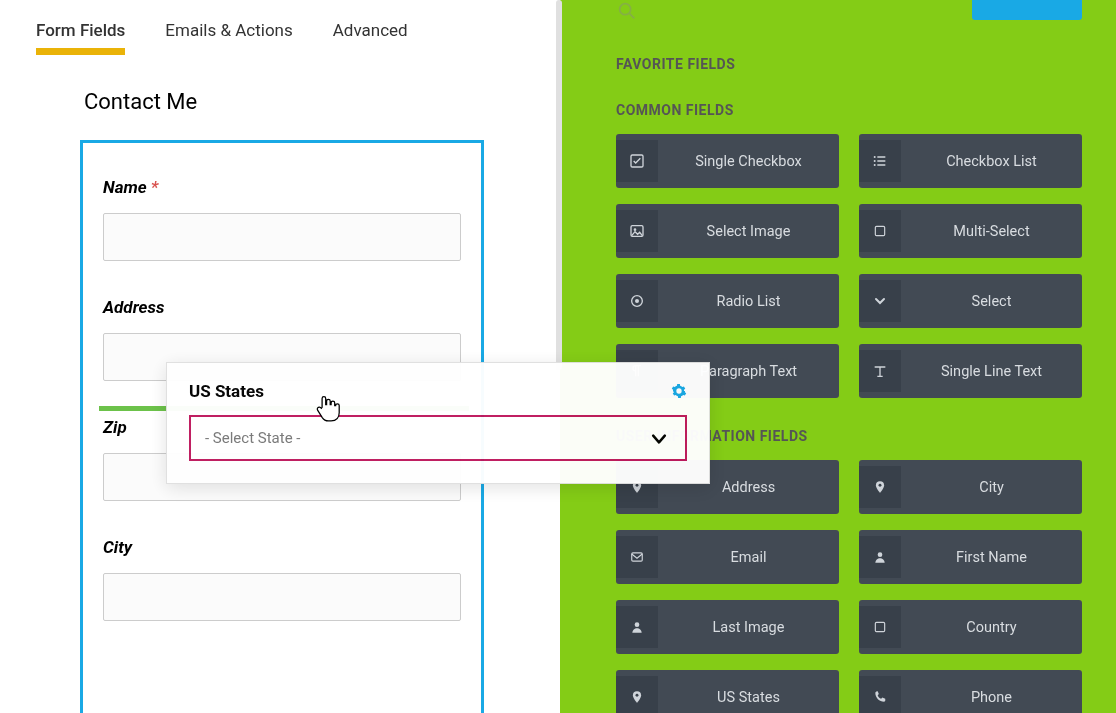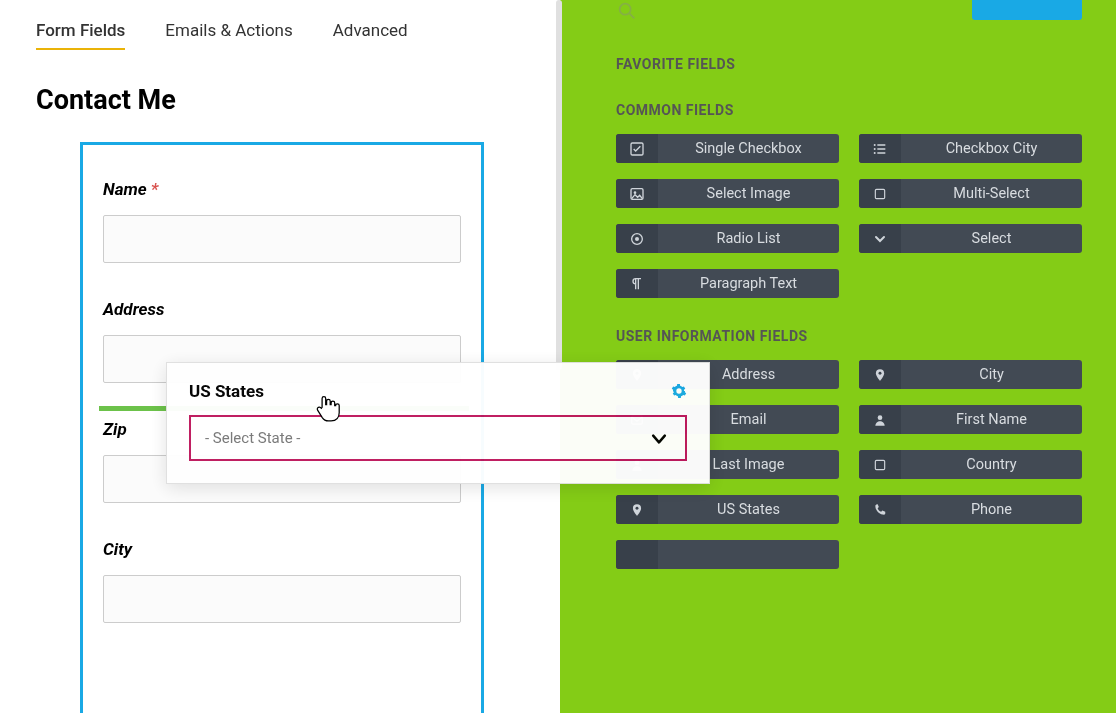--- a/index.html
+++ b/index.html
@@ -33,23 +33,23 @@
   }
 
   
   .tabs { display: flex; gap: 40px; margin-bottom: 34px; }
   .tab {
     font-size: 17px;
     color: #333;
     padding-bottom: 8px;
     cursor: pointer;
   }
-  .tab.active { border-bottom: 2px solid #eab308; font-weight: 500; }
-
-  h2.form-title { font-size: 27px; font-weight: 700; margin-bottom: 26px; }
+  .tab.active { border-bottom: 7px solid #eab308; font-weight: 500; }
+
+  h2.form-title { font-size: 22px; font-weight: 400; margin-bottom: 26px; margin-left: 48px; }
 
   
   .form-canvas {
     margin-left: 44px;
     width: 404px;
     border: 3px solid #19a9e5;
     padding: 34px 20px 60px 20px;
     position: relative;
   }
   .field-block { margin-bottom: 36px; }
@@ -125,21 +125,21 @@
     color: #555;
     letter-spacing: .5px;
     margin: 30px 0 16px 0;
   }
   .grid {
     display: grid;
     grid-template-columns: 223px 223px;
     gap: 16px 20px;
   }
   .chip {
-    height: 29px;
+    height: 54px;
     background: #424a54;
     color: #d8dce0;
     font-size: 14.5px;
     border-radius: 3px;
     display: flex;
     align-items: center;
     cursor: grab;
     overflow: hidden;
   }
   .chip .ic {
@@ -219,21 +219,21 @@
           <div class="ic">
             <svg width="16" height="16" viewBox="0 0 24 24">
               <line x1="8" y1="6" x2="20" y2="6" stroke="#cfd4da" stroke-width="2"></line>
               <line x1="8" y1="12" x2="20" y2="12" stroke="#cfd4da" stroke-width="2"></line>
               <line x1="8" y1="18" x2="20" y2="18" stroke="#cfd4da" stroke-width="2"></line>
               <circle cx="4" cy="6" r="1.5" fill="#cfd4da"></circle>
               <circle cx="4" cy="12" r="1.5" fill="#cfd4da"></circle>
               <circle cx="4" cy="18" r="1.5" fill="#cfd4da"></circle>
             </svg>
           </div>
-          <div class="lbl">Checkbox City</div>
+          <div class="lbl">Checkbox List</div>
         </div>
         <div class="chip">
           <div class="ic">
             <svg width="16" height="16" viewBox="0 0 24 24">
               <rect x="3" y="4" width="18" height="16" rx="2" fill="none" stroke="#cfd4da" stroke-width="2"></rect>
               <circle cx="9" cy="10" r="2" fill="#cfd4da"></circle>
               <path d="M4 19l5-6 4 4 3-3 4 5" fill="none" stroke="#cfd4da" stroke-width="2"></path>
             </svg>
           </div>
           <div class="lbl">Select Image</div>
@@ -263,20 +263,30 @@
           </div>
           <div class="lbl">Select</div>
         </div>
         <div class="chip">
           <div class="ic">
             <svg width="16" height="16" viewBox="0 0 24 24">
               <path d="M10 4h8M14 4v16M10 4v16M10 4a4 4 0 100 8" fill="none" stroke="#cfd4da" stroke-width="2"></path>
             </svg>
           </div>
           <div class="lbl">Paragraph Text</div>
+        </div>
+        <div class="chip">
+          <div class="ic">
+            <svg width="16" height="16" viewBox="0 0 24 24">
+              <line x1="4" y1="6" x2="20" y2="6" stroke="#cfd4da" stroke-width="2"></line>
+              <line x1="12" y1="6" x2="12" y2="20" stroke="#cfd4da" stroke-width="2"></line>
+              <line x1="8" y1="20" x2="16" y2="20" stroke="#cfd4da" stroke-width="2"></line>
+            </svg>
+          </div>
+          <div class="lbl">Single Line Text</div>
         </div>
       </div>
 
     <div class="section-title">USER INFORMATION FIELDS</div>
     <div class="grid" id="user-grid">
         <div class="chip">
           <div class="ic">
             <svg width="14" height="16" viewBox="0 0 24 24">
               <path d="M12 2a7 7 0 00-7 7c0 5 7 13 7 13s7-8 7-13a7 7 0 00-7-7z" fill="#cfd4da"></path>
               <circle cx="12" cy="9" r="2.5" fill="#38404a"></circle>

